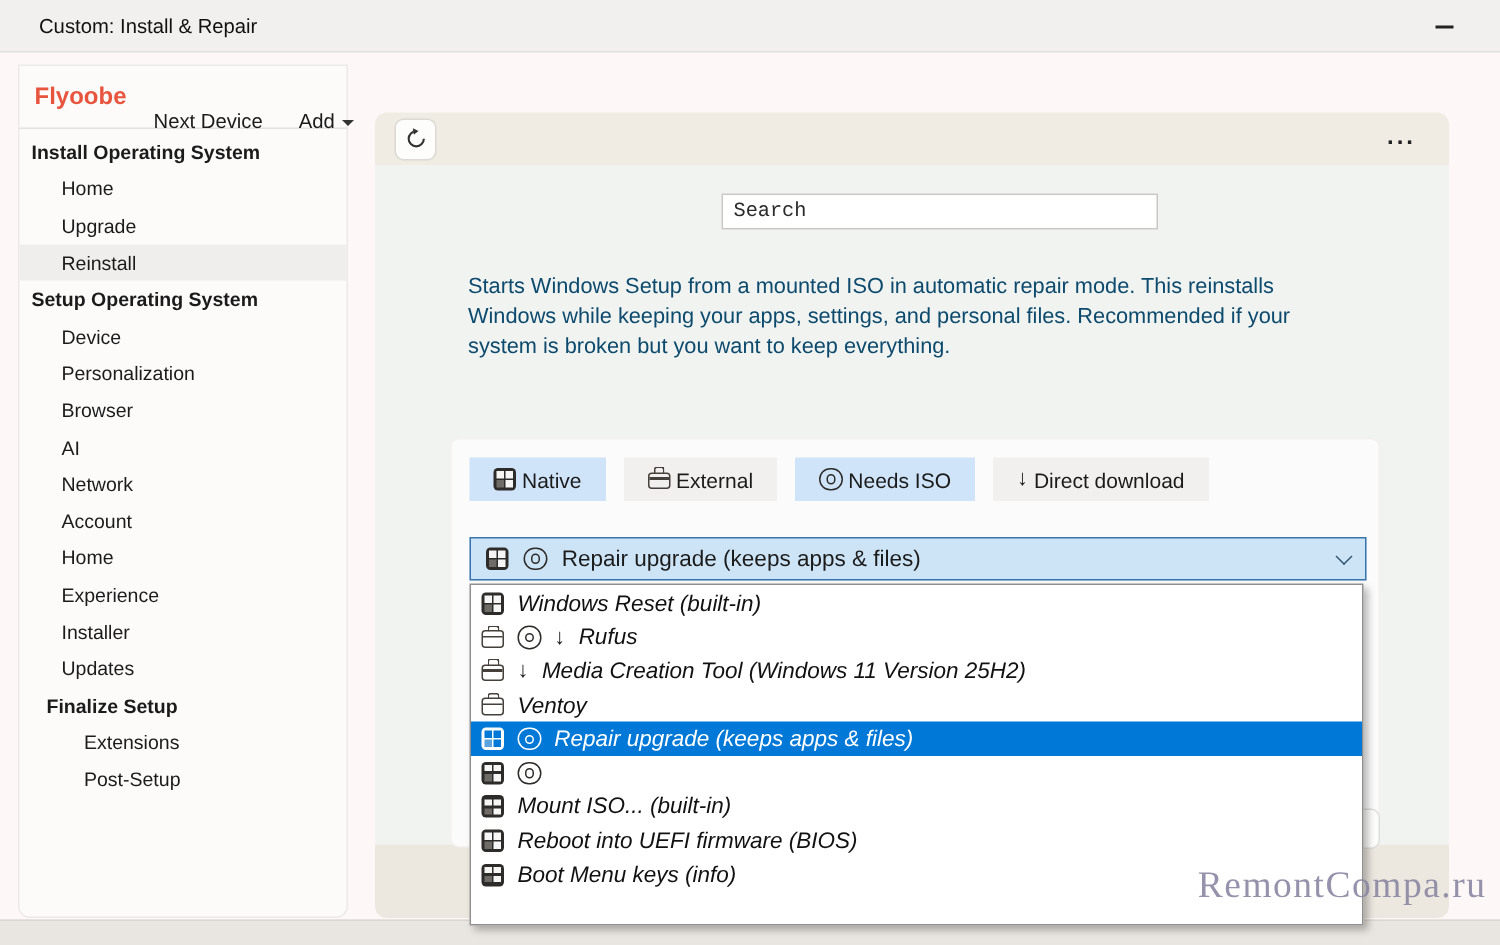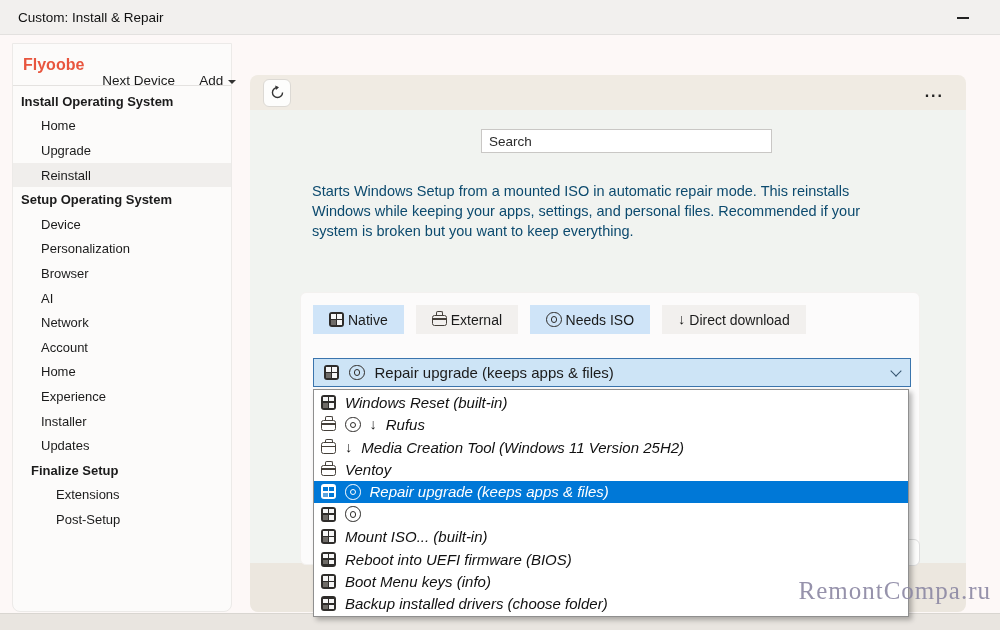--- a/index.html
+++ b/index.html
@@ -11,21 +11,21 @@
     overflow:hidden;
     color:#1b1b1b;
   }
 
   
   .titlebar {
     position:absolute; left:0; top:0; width:1000px; height:35px;
     background:#f2f0ee; border-bottom:1px solid #e3e1df;
     display:flex; align-items:center;
   }
-  .title-text { font-size:13.5px; padding-left:18px; color:#111; }
+  .title-text { font-size:13.5px; padding-left:26px; color:#111; }
   .min-btn {
     position:absolute; right:22px; top:8px; width:30px; height:20px;
     display:flex; align-items:center; justify-content:center; cursor:default;
   }
   .min-glyph { width:12px; height:1.5px; background:#222; }
 
   
   .bottom-strip {
     position:absolute; left:0; top:613px; width:1000px; height:17px;
     background:#e9e5e0; border-top:1px solid #d9d6d1;
@@ -79,21 +79,21 @@
     background:#f1f3f0;
   }
   .footer-strip {
     position:absolute; left:250px; top:563px; width:716px; height:49px;
     background:#ece7df; border-radius:0 0 8px 8px;
   }
 
   .search-input {
     position:absolute; left:481px; top:129px; width:291px; height:24px;
     background:#fff; border:1px solid #c9c7c5; font-size:13.5px;
-    font-family:Liberation Sans, sans-serif; padding:0 7px; color:#111;
+    font-family:Liberation Mono, monospace; padding:0 7px; color:#111;
   }
   .search-input::placeholder { color:#2a2a2a; opacity:1; }
 
   .desc {
     position:absolute; left:303px; top:181px; width:585px;
     font-size:14.5px; line-height:20.2px; color:#0c4a6e;margin-left:9px;
   }
 
   .card {
     position:absolute; left:300px; top:292px; width:620px; height:273px;
@@ -348,24 +348,15 @@
   </div>
   <div class="opt">
     <span class="ic-win">
         <i></i>
         <i></i>
         <i class="d"></i>
         <i></i>
       </span>
     <span>Boot Menu keys (info)</span>
   </div>
-  <div class="opt">
-    <span class="ic-win">
-        <i></i>
-        <i></i>
-        <i class="d"></i>
-        <i></i>
-      </span>
-    <span>Backup installed drivers (choose folder)</span>
-  </div>
 </div>
 
 <div class="watermark">RemontCompa.ru</div>
 
 </body></html>

